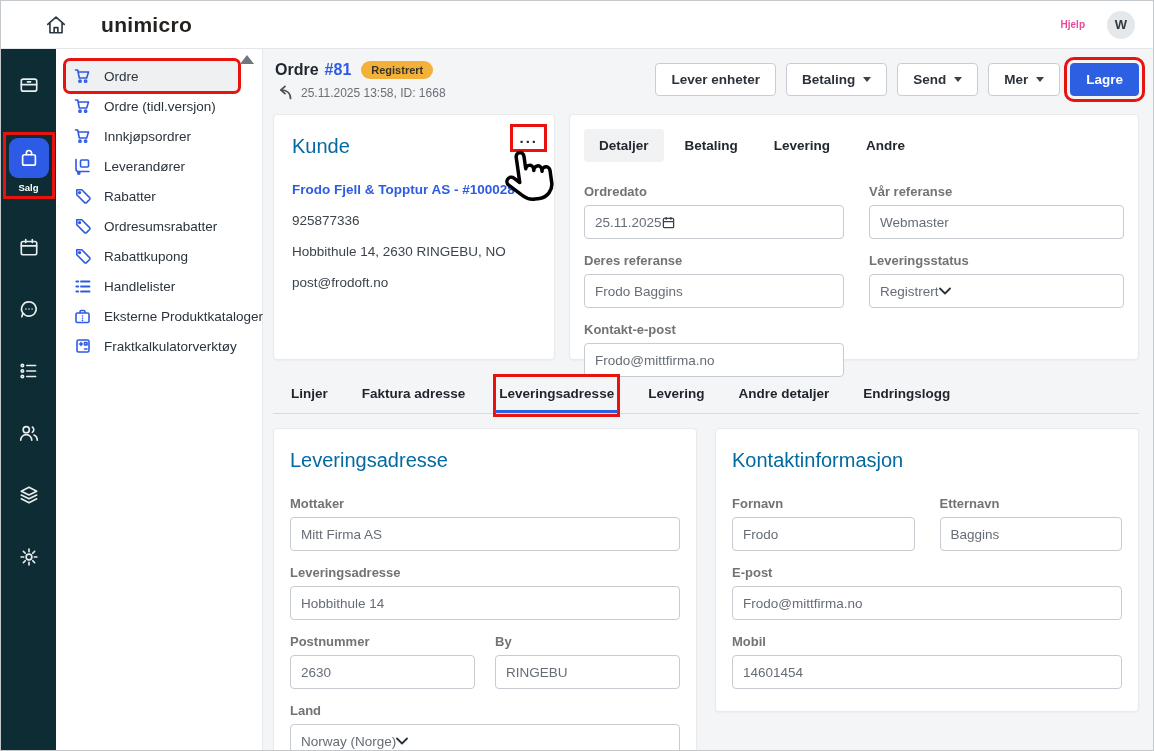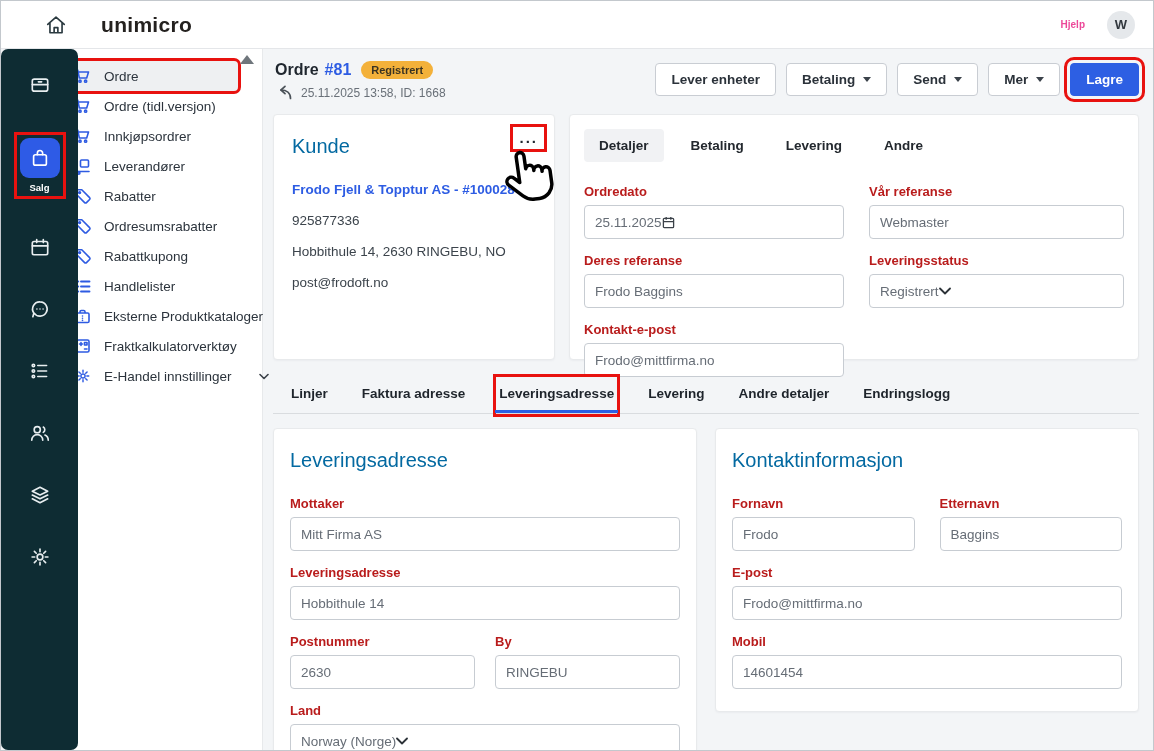--- a/index.html
+++ b/index.html
@@ -12,22 +12,22 @@
             border-bottom:1px solid #e4e6e9; display:flex; align-items:center; z-index:5;padding-left:28px; }
   .home-btn { width:54px; display:flex; justify-content:center; cursor:pointer; }
   .brand { font-size:21px; font-weight:700; color:#24211f; letter-spacing:.3px; margin-left:18px; }
   .topbar-spacer { flex:1; }
   .help-link { font-size:10px; font-weight:700; color:#ec4899; margin-right:22px; cursor:pointer; }
   .avatar { width:28px; height:28px; border-radius:50%; background:#e5e8eb; color:#33393f;
             font-size:13px; font-weight:700; display:flex; align-items:center; justify-content:center;
             margin-right:18px; cursor:pointer; }
 
   
-  .iconbar { position:absolute; top:48px; left:0; bottom:0; width:77px; background:#0e2c33;
-             display:flex; flex-direction:column; align-items:center; padding-top:24px; gap:40px; z-index:4;border-radius:7px; }
+  .iconbar { position:absolute; top:48px; left:0; bottom:0; width:55px; background:#0e2c33;
+             display:flex; flex-direction:column; align-items:center; padding-top:24px; gap:40px; z-index:4; }
   .ibar-item { display:flex; flex-direction:column; align-items:center; cursor:pointer; }
   .salg-wrap { padding:3px; outline:3px solid #e8120f; }
   .salg-tile { width:40px; height:40px; border-radius:9px; background:#2e5be6; display:flex;
                align-items:center; justify-content:center; }
   .salg-label { color:#fff; font-size:9.5px; font-weight:700; margin-top:4px; text-align:center; }
 
   
   .menu { position:absolute; top:48px; left:55px; bottom:0; width:207px; background:#fff;
           border-right:1px solid #e7e9eb; z-index:3; padding-top:12px; }
   .menu-collapse { position:absolute; top:6px; right:8px; width:0; height:0; cursor:pointer;
@@ -60,26 +60,26 @@
   .card { background:#fff; border:1px solid #e8eaec; border-radius:4px; box-shadow:0 1px 2px rgba(20,30,40,.04); }
   .kunde-card { width:285px; height:246px; padding:20px 18px; position:relative; }
   .card-title { font-size:20px; font-weight:400; color:#0369a1; }
   .kunde-link { display:block; margin-top:24px; font-size:13.5px; font-weight:600; color:#2d5ce3; cursor:pointer; }
   .kunde-line { margin-top:16px; font-size:13.5px; color:#3c444c; }
   .ellipsis-btn { position:absolute; top:18px; right:16px; font-size:15px; font-weight:700; color:#1f262e;
                   letter-spacing:2px; line-height:10px; cursor:pointer; outline:3px solid #e8120f; outline-offset:6px; }
   .hand-cursor { position:absolute; top:34px; right:0px; width:50px; transform:rotate(-8deg); z-index:6; }
 
   .details-card { flex:1; height:246px; padding:14px 14px; }
-  .dtabs { display:flex; gap:12px; align-items:center; }
+  .dtabs { display:flex; gap:6px; align-items:center; }
   .dtab { font-size:13.5px; font-weight:600; color:#23282e; padding:9px 15px; border-radius:4px; cursor:pointer; }
   .dtab.active { background:#f1f2f4; }
   .form-grid { display:flex; gap:25px; margin-top:8px; }
   .fcol-l { width:260px; } .fcol-r { width:255px; }
-  .flabel { font-size:13px; font-weight:700; color:#b91c1c; margin:14px 0 6px; }
+  .flabel { font-size:13px; font-weight:700; color:#737373; margin:14px 0 6px; }
   .fbox { height:34px; border:1px solid #c7ccd2; border-radius:4px; background:#fff; display:flex;
           align-items:center; padding:0 10px; font-size:13.5px; color:#666d76; cursor:text; justify-content:flex-start; }
   .fbox.select { cursor:pointer; }
 
   .subtabs { display:flex; gap:30px; margin:18px 14px 0 10px; padding:0 16px; border-bottom:1px solid #d9dcdf; }
   .stab { font-size:13.5px; font-weight:600; color:#1e242b; padding:8px 2px 12px; cursor:pointer; position:relative; }
   .stab.active { outline:3px solid #e8120f; outline-offset:1px; }
   .stab.active::after { content:""; position:absolute; left:-2px; right:-2px; bottom:0; height:3px; background:#2d5fe3; }
 
   .bottom-row { display:flex; gap:18px; margin:14px 14px 0 10px; align-items:flex-start; }
@@ -290,34 +290,20 @@
       <span class="micon">
         <svg width="16" height="16" viewBox="0 0 16 16" fill="none" stroke="#2e5be2" stroke-width="1.6" stroke-linejoin="round" stroke-linecap="round">
           <rect x="2" y="2" width="12" height="12" rx="1.5"></rect>
             <path d="M4.5 6h3M6 4.5v3M9.5 11h2.5"></path>
             <rect x="9.5" y="4.5" width="2.5" height="2.5"></rect>
         </svg>
       </span>
       <span>Fraktkalkulatorverktøy</span>
     </div>
 
-    <div class="menu-item">
-      <span class="micon">
-        <svg width="16" height="16" viewBox="0 0 20 20" fill="none" stroke="#2e5be2" stroke-width="1.8" stroke-linecap="round">
-          <circle cx="10" cy="10" r="2.6"></circle>
-          <path d="M10 2.8v2.4M10 14.8v2.4M2.8 10h2.4M14.8 10h2.4M4.9 4.9l1.7 1.7M13.4 13.4l1.7 1.7M15.1 4.9l-1.7 1.7M6.6 13.4l-1.7 1.7"></path>
-        </svg>
-      </span>
-      <span>E-Handel innstillinger</span>
-      <span class="chev">
-        <svg width="10" height="7" viewBox="0 0 10 7" fill="none" stroke="#3a4148" stroke-width="1.6" stroke-linecap="round" stroke-linejoin="round">
-          <path d="M1 1.5l4 4 4-4"></path>
-        </svg>
-      </span>
-    </div>
   </aside>
 
   <main class="content">
 
     <div class="page-head">
       <div>
         <div class="title-row">
           <span class="page-title">Ordre</span>
           <span class="order-no">#81</span>
           <span class="badge">Registrert</span>

